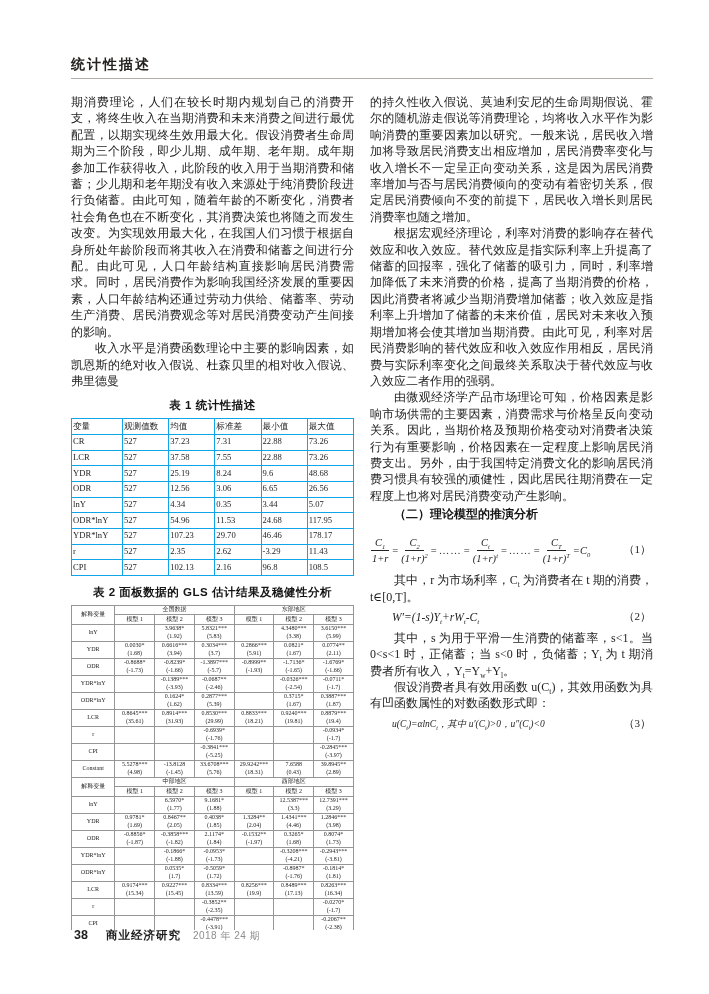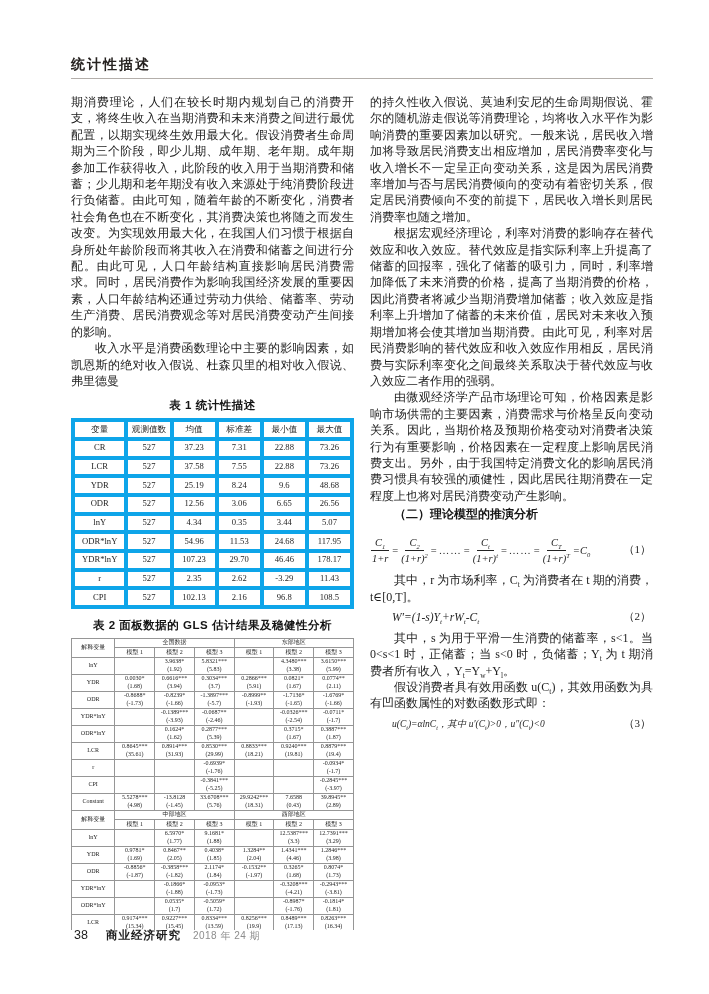--- a/index.html
+++ b/index.html
@@ -23,21 +23,21 @@
   .tbl-title{
     font-family:"Liberation Sans","DejaVu Sans",sans-serif;font-weight:bold;font-size:11.5px;
     text-align:center;margin:9px 0 5px;color:#141414;letter-spacing:0.5px;
   }
   
   table.t1{
     width:100%;border-collapse:collapse;table-layout:fixed;
     border-top:1.6px solid #4a4a4a;border-bottom:1.6px solid #4a4a4a;
     font-size:8.6px;color:#242424;
   }
-  .t1 th,.t1 td{border:4px solid #0ea5e9;text-align:center;padding:2.4px 1px;font-weight:normal;line-height:1.15;}
+  .t1 th,.t1 td{border:1px solid #0ea5e9;text-align:left;padding:2.4px 1px;font-weight:normal;line-height:1.15;}
   .t1 th:first-child{width:17%;}
   
   table.t2{
     width:100%;border-collapse:collapse;table-layout:fixed;
     border-top:1.6px solid #4a4a4a;border-bottom:1.6px solid #4a4a4a;
     font-size:6px;color:#242424;
   }
   .t2 th,.t2 td{border:1px solid #969696;text-align:center;padding:0.5px 0;font-weight:normal;line-height:1.25;}
   .t2 th.lab{width:15%;}
   .t2 .coef,.t2 .tstat{line-height:1.25;}
@@ -54,21 +54,21 @@
   .frac{display:inline-flex;flex-direction:column;align-items:center;margin:0 1px;}
   .frac .num{border-bottom:1px solid #222;padding:0 4px 1px;white-space:nowrap;}
   .frac .den{padding-top:1px;white-space:nowrap;}
   .op{margin:0 2px;font-style:normal;}
   .dots{font-style:normal;letter-spacing:1px;}
   .tail{margin-left:2px;}
   .math-line{font-style:italic;font-size:11.5px;padding-left:22px;display:inline-block;}
   .f3 .math-line{font-size:9.5px;}
   
   .footer{position:absolute;left:74px;top:928px;display:flex;align-items:baseline;font-family:"Liberation Sans","DejaVu Sans",sans-serif;}
-  .pageno{font-weight:normal;font-size:12.5px;color:#1c1c1c;margin-right:18px;}
+  .pageno{font-weight:bold;font-size:12.5px;color:#1c1c1c;margin-right:18px;}
   .journal{font-weight:bold;font-size:11.5px;color:#1c1c1c;margin-right:12px;letter-spacing:1px;}
   .issue{font-size:10px;color:#8d8d8d;letter-spacing:0.5px;}
 </style>
 </head>
 <body>
 
 <div class="page">
 
   <div class="kicker">统计性描述</div>
   <div class="kicker-rule"></div>

